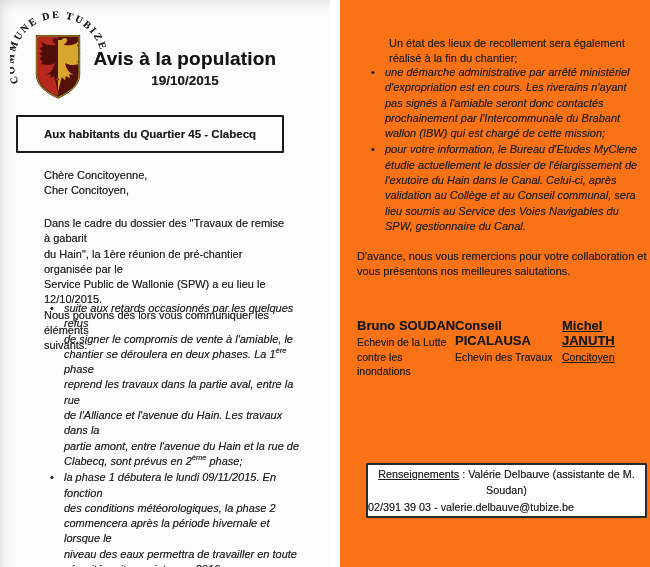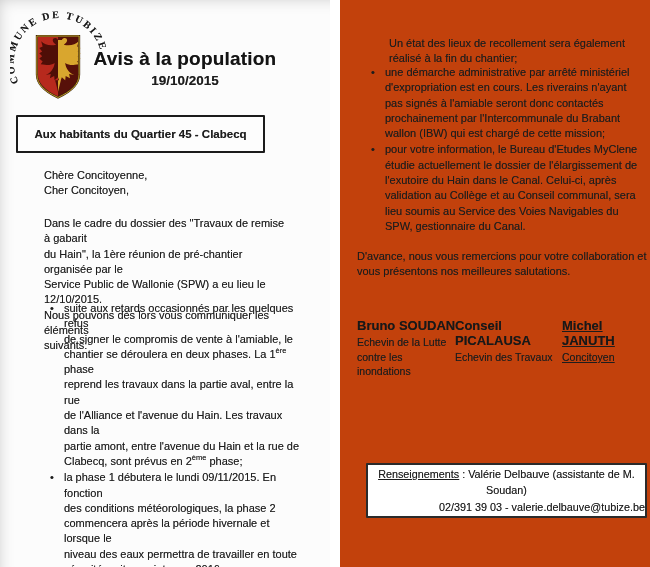--- a/index.html
+++ b/index.html
@@ -4,60 +4,60 @@
 <style>
   * { margin:0; padding:0; box-sizing:border-box; }
   html,body { width:650px; height:567px; background:#ffffff; overflow:hidden; }
   body { font-family:"Liberation Sans", sans-serif; color:#1d1d1d;
          text-shadow:0 0 .5px rgba(30,30,30,.55); }
   .canvas { position:relative; width:650px; height:567px; background:#fff; }
 
   .page { position:absolute; top:0; height:567px; }
   .page1 { left:0; width:330px; background:#fcfcfc;
            box-shadow:inset 8px 8px 16px -10px rgba(0,0,0,.22); }
-  .page2 { left:340px; width:310px; background:#c2410c; }
+  .page2 { left:340px; width:310px; background:#f97316; }
 
   .logo { position:absolute; left:10px; top:6px; width:96px; height:110px; }
 
   .title-block { position:absolute; left:60px; top:48px; width:250px; text-align:center; }
   .doc-title { font-size:19px; font-weight:700; color:#141414; letter-spacing:.2px; }
   .doc-date  { font-size:13.5px; font-weight:700; margin-top:3px; }
 
-  .banner { position:absolute; left:16px; top:115px; width:249px; height:38px;
+  .banner { position:absolute; left:16px; top:115px; width:268px; height:38px;
             border:2px solid #1b1b1b; border-radius:1px;
             display:flex; align-items:center; justify-content:center;
             font-size:11.5px; font-weight:700; background:#fdfdfd; }
 
   .txt { white-space:pre-line; font-size:11px; line-height:15.3px; }
 
   .salutation { position:absolute; left:44px; top:168px; }
   .intro      { position:absolute; left:44px; top:216px; width:248px; }
 
   .bullets { position:absolute; list-style:none; }
   .bullets-p1 { left:50px; top:301px; width:258px; }
   .bullets-p2 { left:31px; top:65px;  width:268px; }
   .bullet { display:flex; margin-bottom:1px; }
   .marker { width:14px; flex:0 0 14px; font-size:11px; line-height:15.3px; }
-  .btxt   { flex:1; }
+  .btxt   { flex:1;font-style:italic; }
   sup { font-size:7.5px; line-height:0; vertical-align:super; }
 
   .continuation { position:absolute; left:49px; top:36px; width:252px; }
   .closing      { position:absolute; left:17px; top:249px; width:294px; }
 
   .signatures { position:absolute; left:0; top:318px; width:310px; height:60px; }
   .sig { position:absolute; top:0; }
   .sig1 { left:17px;  width:100px; }
   .sig2 { left:115px; width:105px; }
   .sig3 { left:222px; width:92px;text-decoration:underline; }
   .sig-name { font-size:13px; font-weight:700; color:#181818; }
   .sig-role { font-size:10.5px; line-height:14.5px; margin-top:2px; white-space:pre-line; }
 
   .info-box { position:absolute; left:26px; top:463px; width:281px; height:55px;
               border:2px solid #2b2b2b; border-radius:1px;
-              display:flex; flex-direction:column; align-items:flex-end; justify-content:center;
+              display:flex; flex-direction:column; align-items:flex-start; justify-content:center;
               text-align:center; font-size:10.8px; line-height:16.5px; background:#fff; }
   .u { text-decoration:underline; }
 </style>
 </head>
 <body>
 
 <div class="canvas">
 
   <section class="page page1">
 

